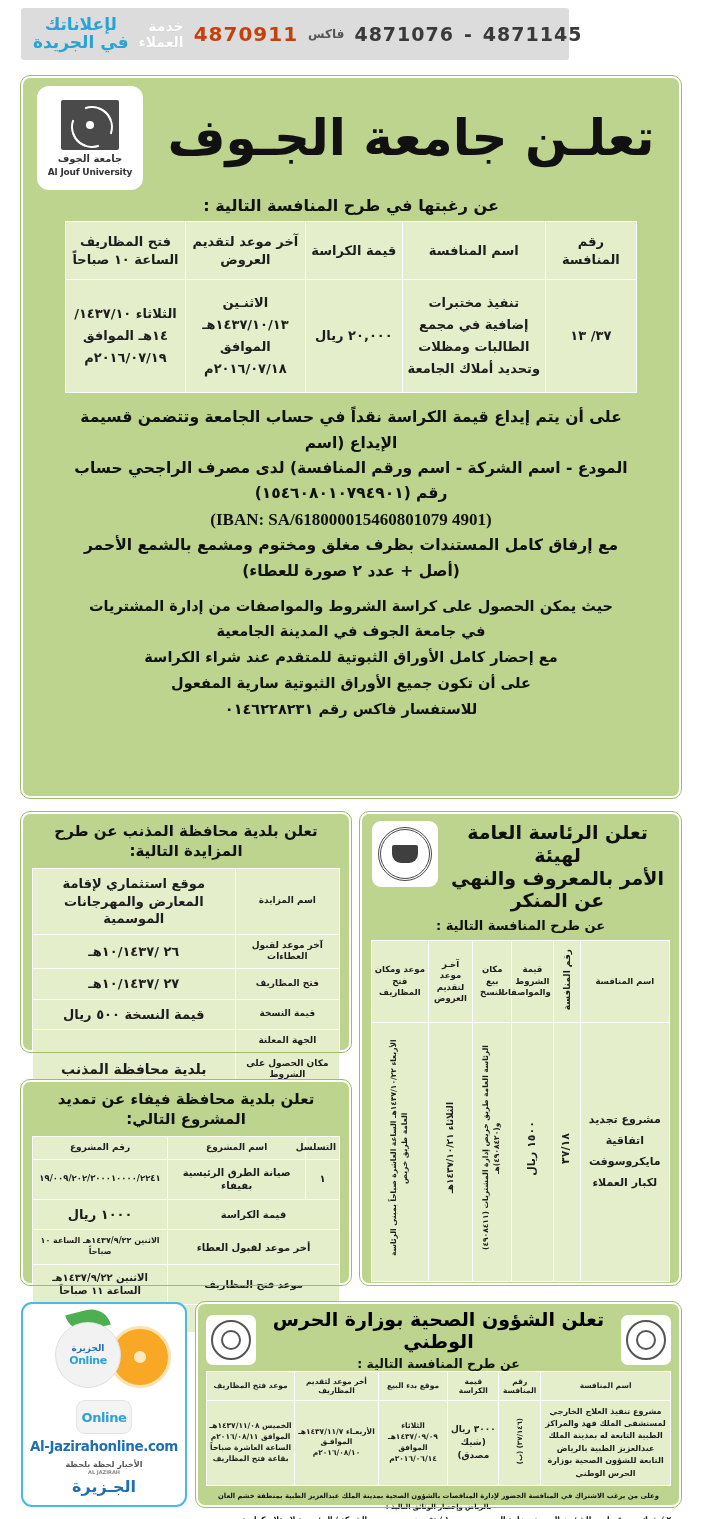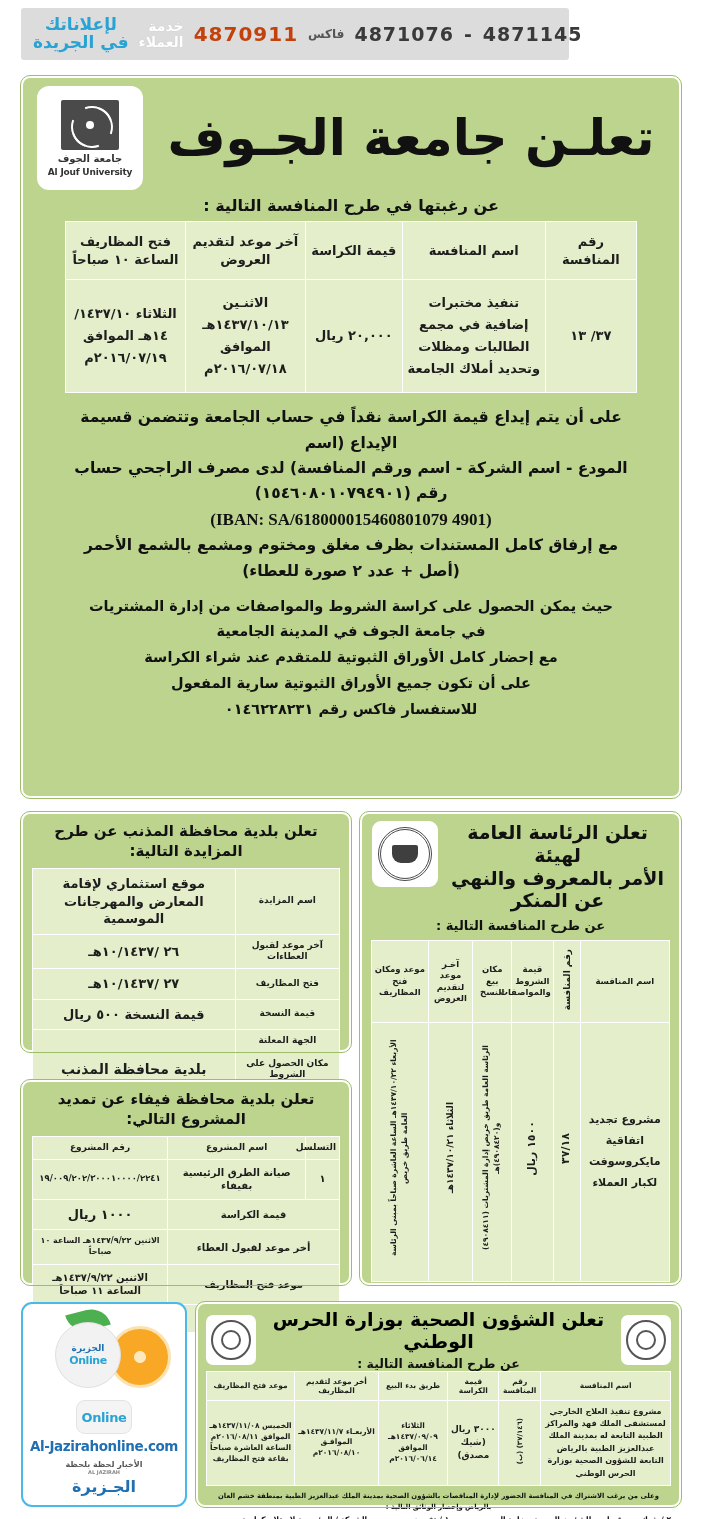--- a/index.html
+++ b/index.html
@@ -452,21 +452,21 @@
       </div>
     </div>
 
     <div style="padding:0 8px">
       <table class="t health-table">
         <thead>
           <tr>
             <th style="width:28%">اسم المنافسة</th>
             <th style="width:9%">رقم المنافسة</th>
             <th style="width:11%">قيمة الكراسة</th>
-            <th style="width:15%">طريق بدء البيع</th>
+            <th style="width:15%">موقع بدء البيع</th>
             <th style="width:18%">أخر موعد لتقديم المظاريف</th>
             <th style="width:19%">موعد فتح المظاريف</th>
           </tr>
         </thead>
         <tbody>
           <tr>
             <td class="name">مشروع تنفيذ العلاج الخارجي لمستشفى الملك فهد والمراكز الطبية التابعة له بمدينة الملك عبدالعزيز الطبية بالرياض التابعة للشؤون الصحية بوزارة الحرس الوطني</td>
             <td>
               <span class="vtext" style="font-size:7px">(٣٧/١٤٦) (ب)</span>
             </td>

